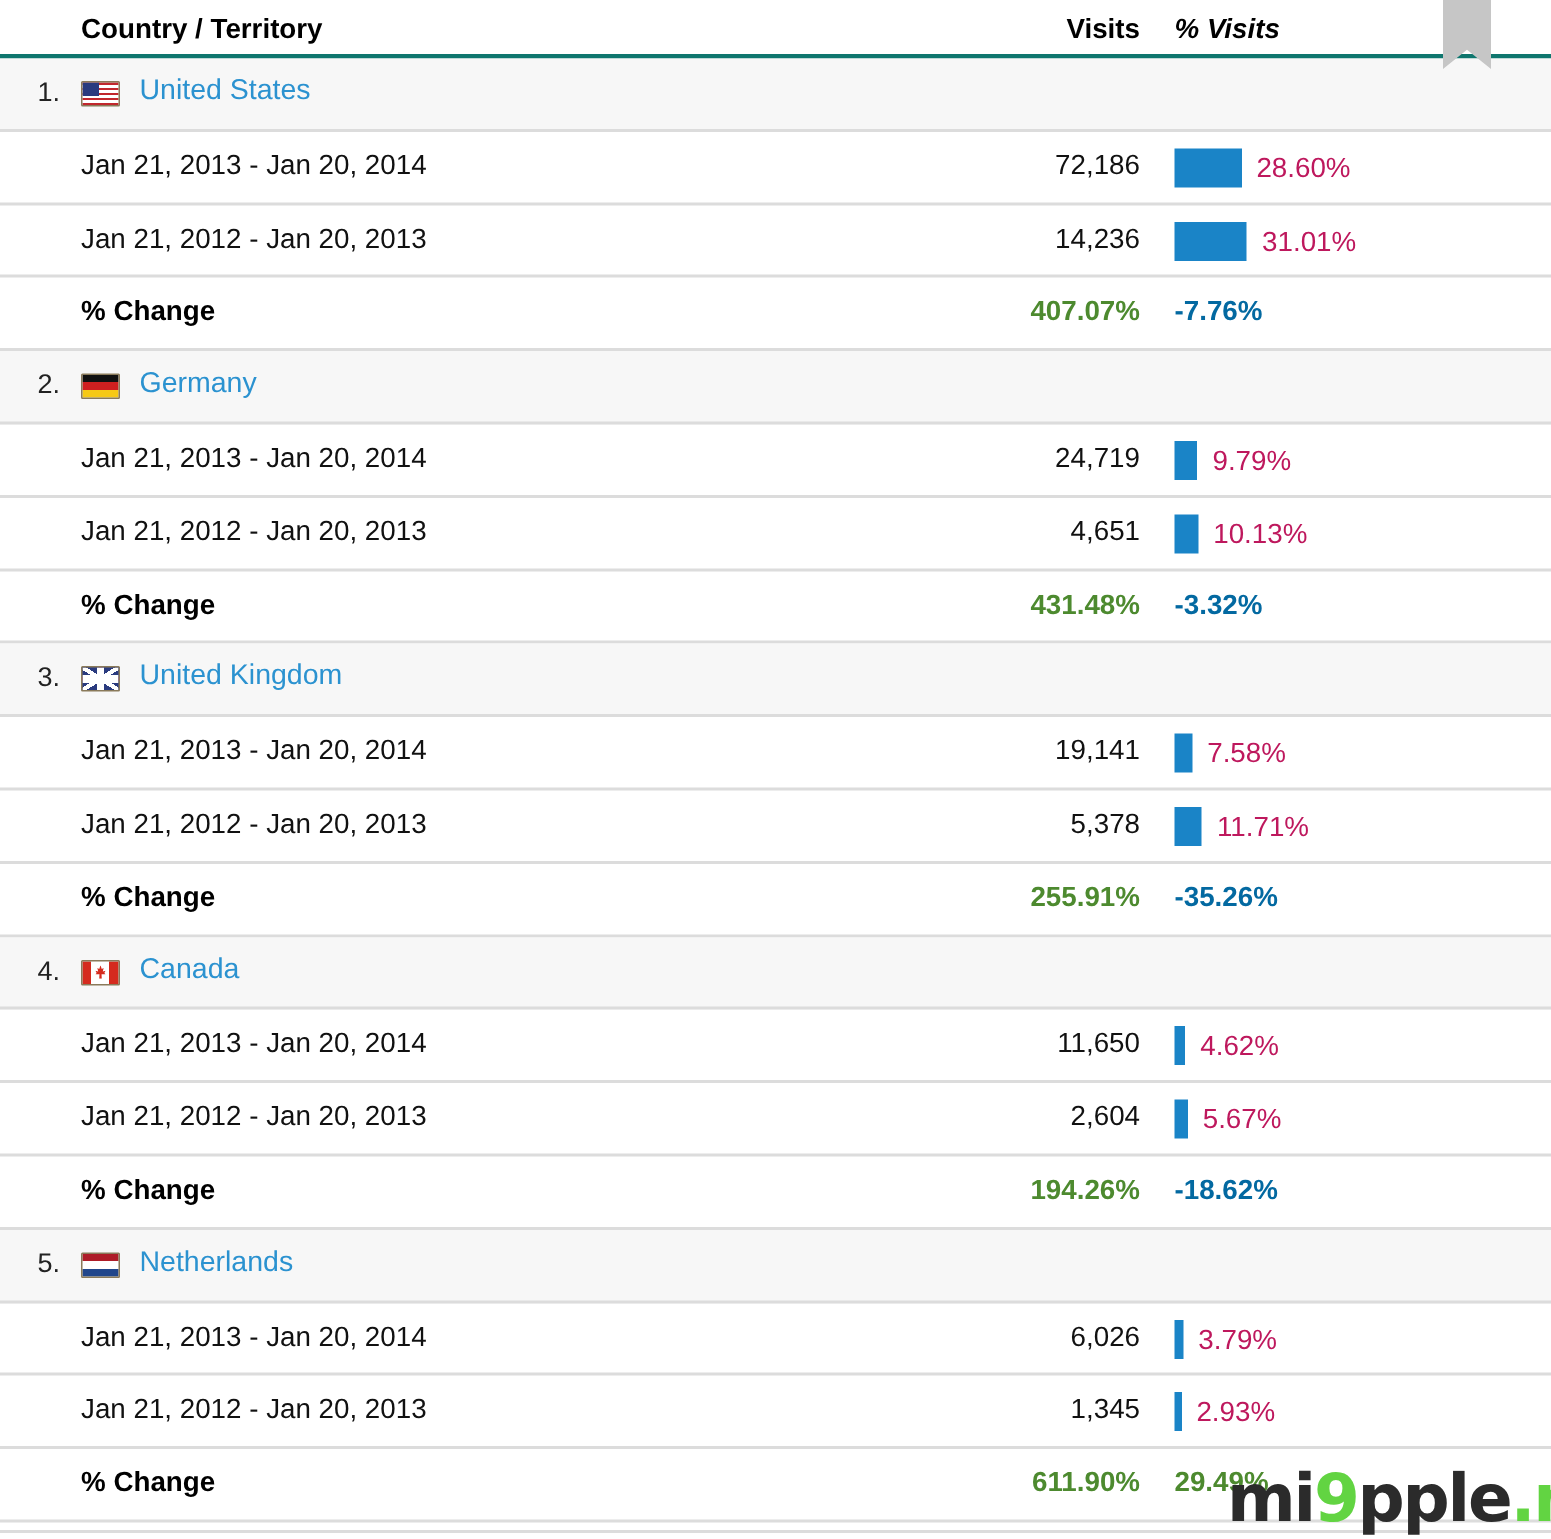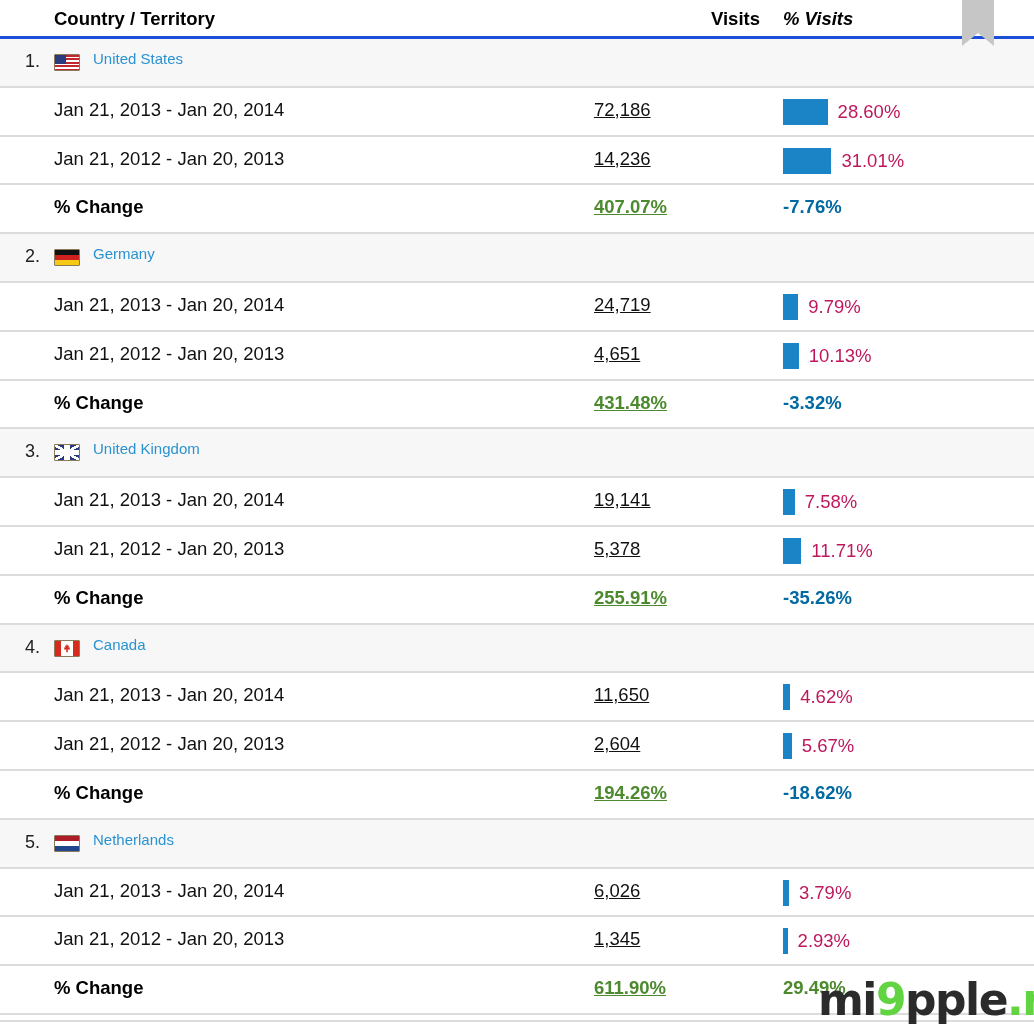--- a/index.html
+++ b/index.html
@@ -17,21 +17,21 @@
 
   .report {
     width: 1034px;
     position: relative;
   }
 
   
   .thead {
     height: 39px;
     position: relative;
-    border-bottom: 3px solid #1d4ed8;
+    border-bottom: 3px solid #0f766e;
     box-sizing: border-box;
   }
   .thead .cell {
     position: absolute;
     top: 8px;
     font-size: 18.5px;
     font-weight: bold;
     color: #000000;
     white-space: nowrap;
   }
@@ -83,21 +83,21 @@
     height: 17px;
     border: 1px solid #8a7a5a;
     box-sizing: border-box;
     overflow: hidden;
     border-radius: 1px;
   }
   .country-name {
     position: absolute;
     left: 93px;
     top: 11px;
-    font-size: 15px;
+    font-size: 19px;
     color: #2b92d0;
     white-space: nowrap;
   }
 
   .daterange {
     position: absolute;
     left: 54px;
     top: 11px;
     font-size: 18.5px;
     color: #111111;
@@ -111,24 +111,24 @@
     font-weight: bold;
     color: #000000;
     white-space: nowrap;
   }
 
   .visits {
     position: absolute;
     left: 594px;
     top: 11px;
     width: 166px;
+    text-align: right;
     font-size: 18.5px;
     color: #111111;
     white-space: nowrap;
-    text-decoration: underline;
   }
   .visits.pos {
     color: #4d8a2f;
     font-weight: bold;
   }
 
   .pctwrap {
     position: absolute;
     left: 783px;
     top: 11px;

